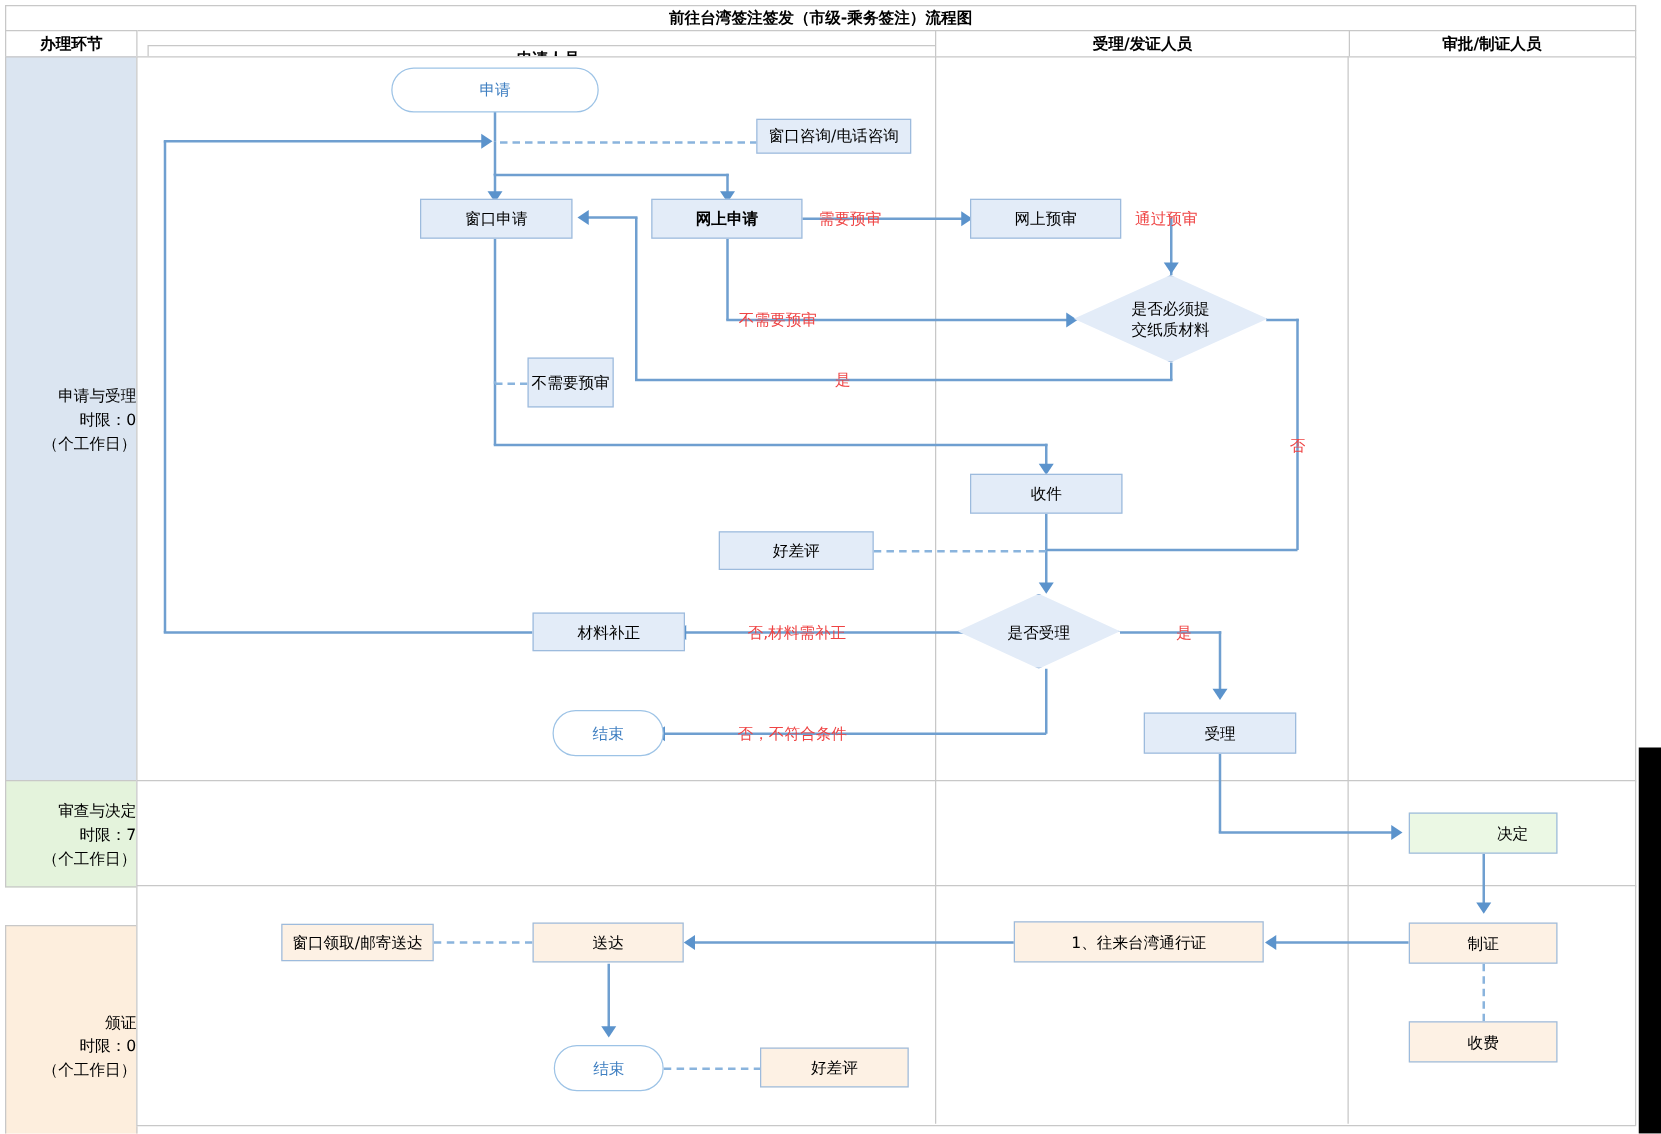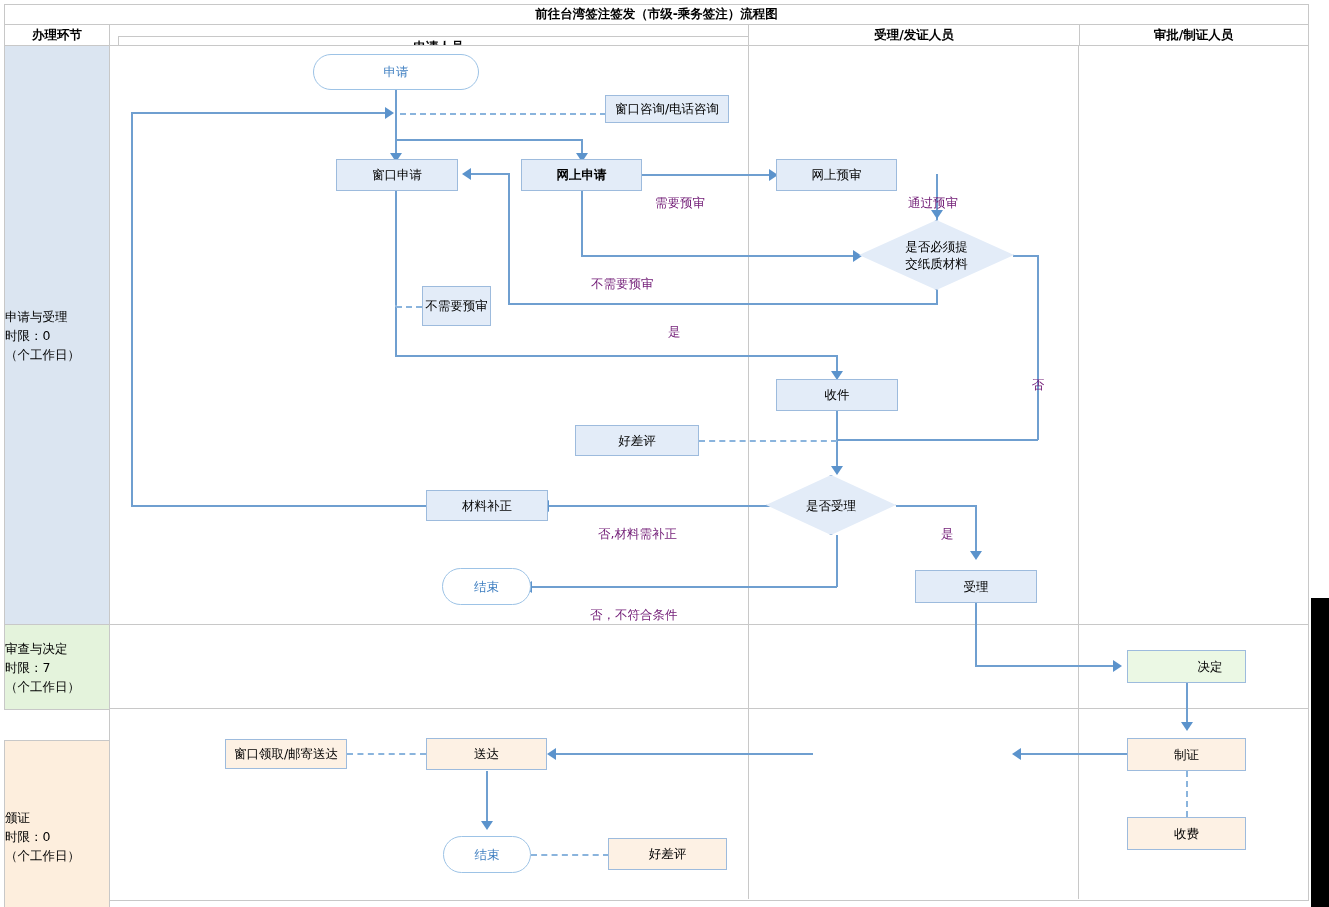--- a/index.html
+++ b/index.html
@@ -7,21 +7,21 @@
   #root{position:relative;width:1329px;height:907px;background:#fff;overflow:hidden;}
 
   
   .title-bar{position:absolute;left:4px;top:4px;width:1303px;height:19px;
     border:1px solid #c8c8c8;display:flex;align-items:center;justify-content:center;
     font-size:12.5px;font-weight:bold;color:#000;background:#fff;}
   .hdr-row{position:absolute;top:24px;height:21px;border:1px solid #c8c8c8;background:#fff;
     display:flex;align-items:center;justify-content:center;font-size:12.5px;font-weight:bold;color:#000;}
 
   .lane-label{position:absolute;left:4px;width:104px;border:1px solid #c8c8c8;
-    display:flex;flex-direction:column;align-items:flex-start;justify-content:center;
+    display:flex;flex-direction:column;align-items:flex-end;justify-content:center;
     font-size:12.5px;color:#000;line-height:19px;text-align:center;}
   .lane-body{position:absolute;border:1px solid #c8c8c8;background:#fff;}
   .col-div{position:absolute;width:1px;background:#c8c8c8;}
 
   .blk{background:#dbe5f1;}
   .glk{background:#e4f3dc;}
   .plk{background:#fdeedd;}
 
   
   .node{position:absolute;box-sizing:border-box;display:flex;align-items:center;
@@ -43,21 +43,21 @@
   .lnh{height:2px;}
   .lnv{width:2px;}
   .dsh-h{position:absolute;height:0;border-top:2px dashed #8ab4dd;}
   .dsh-v{position:absolute;width:0;border-left:2px dashed #8ab4dd;}
 
   .arw{position:absolute;width:0;height:0;}
   .arw-d{border-left:6px solid transparent;border-right:6px solid transparent;border-top:9px solid #5b93cc;}
   .arw-l{border-top:6px solid transparent;border-bottom:6px solid transparent;border-right:9px solid #5b93cc;}
   .arw-r{border-top:6px solid transparent;border-bottom:6px solid transparent;border-left:9px solid #5b93cc;}
 
-  .elabel{position:absolute;font-size:12.5px;color:#701a75;white-space:nowrap;background:transparent;margin-top:28px;}
+  .elabel{position:absolute;font-size:12.5px;color:#ef4444;white-space:nowrap;background:transparent;}
   .elabel.vert{writing-mode:vertical-rl;}
 
   .blackbar{position:absolute;background:#000;}
 </style>
 </head>
 <body>
 
 <div id="root">
 
   <div class="title-bar">前往台湾签注签发（市级-乘务签注）流程图</div>
@@ -217,20 +217,21 @@
   <div class="node n-term" style="left:442px;top:568px;width:89px;height:37px;">结束</div>
 
   <div class="node n-blue" style="left:915px;top:570px;width:122px;height:33px;">受理</div>
 
   <div class="node n-green" style="left:1127px;top:650px;width:119px;height:33px;">决定</div>
 
   <div class="node n-peach" style="left:1127px;top:738px;width:119px;height:33px;">制证</div>
 
   <div class="node n-peach" style="left:1127px;top:817px;width:119px;height:33px;">收费</div>
 
+  <div class="node n-peach" style="left:811px;top:737px;width:200px;height:33px;">1、往来台湾通行证</div>
 
   <div class="node n-peach" style="left:426px;top:738px;width:121px;height:32px;">送达</div>
 
   <div class="node n-peach" style="left:225px;top:739px;width:122px;height:30px;">窗口领取/邮寄送达</div>
 
   <div class="node n-term" style="left:443px;top:836px;width:88px;height:37px;">结束</div>
 
   <div class="node n-peach" style="left:608px;top:838px;width:119px;height:32px;">好差评</div>
 
 </div>

